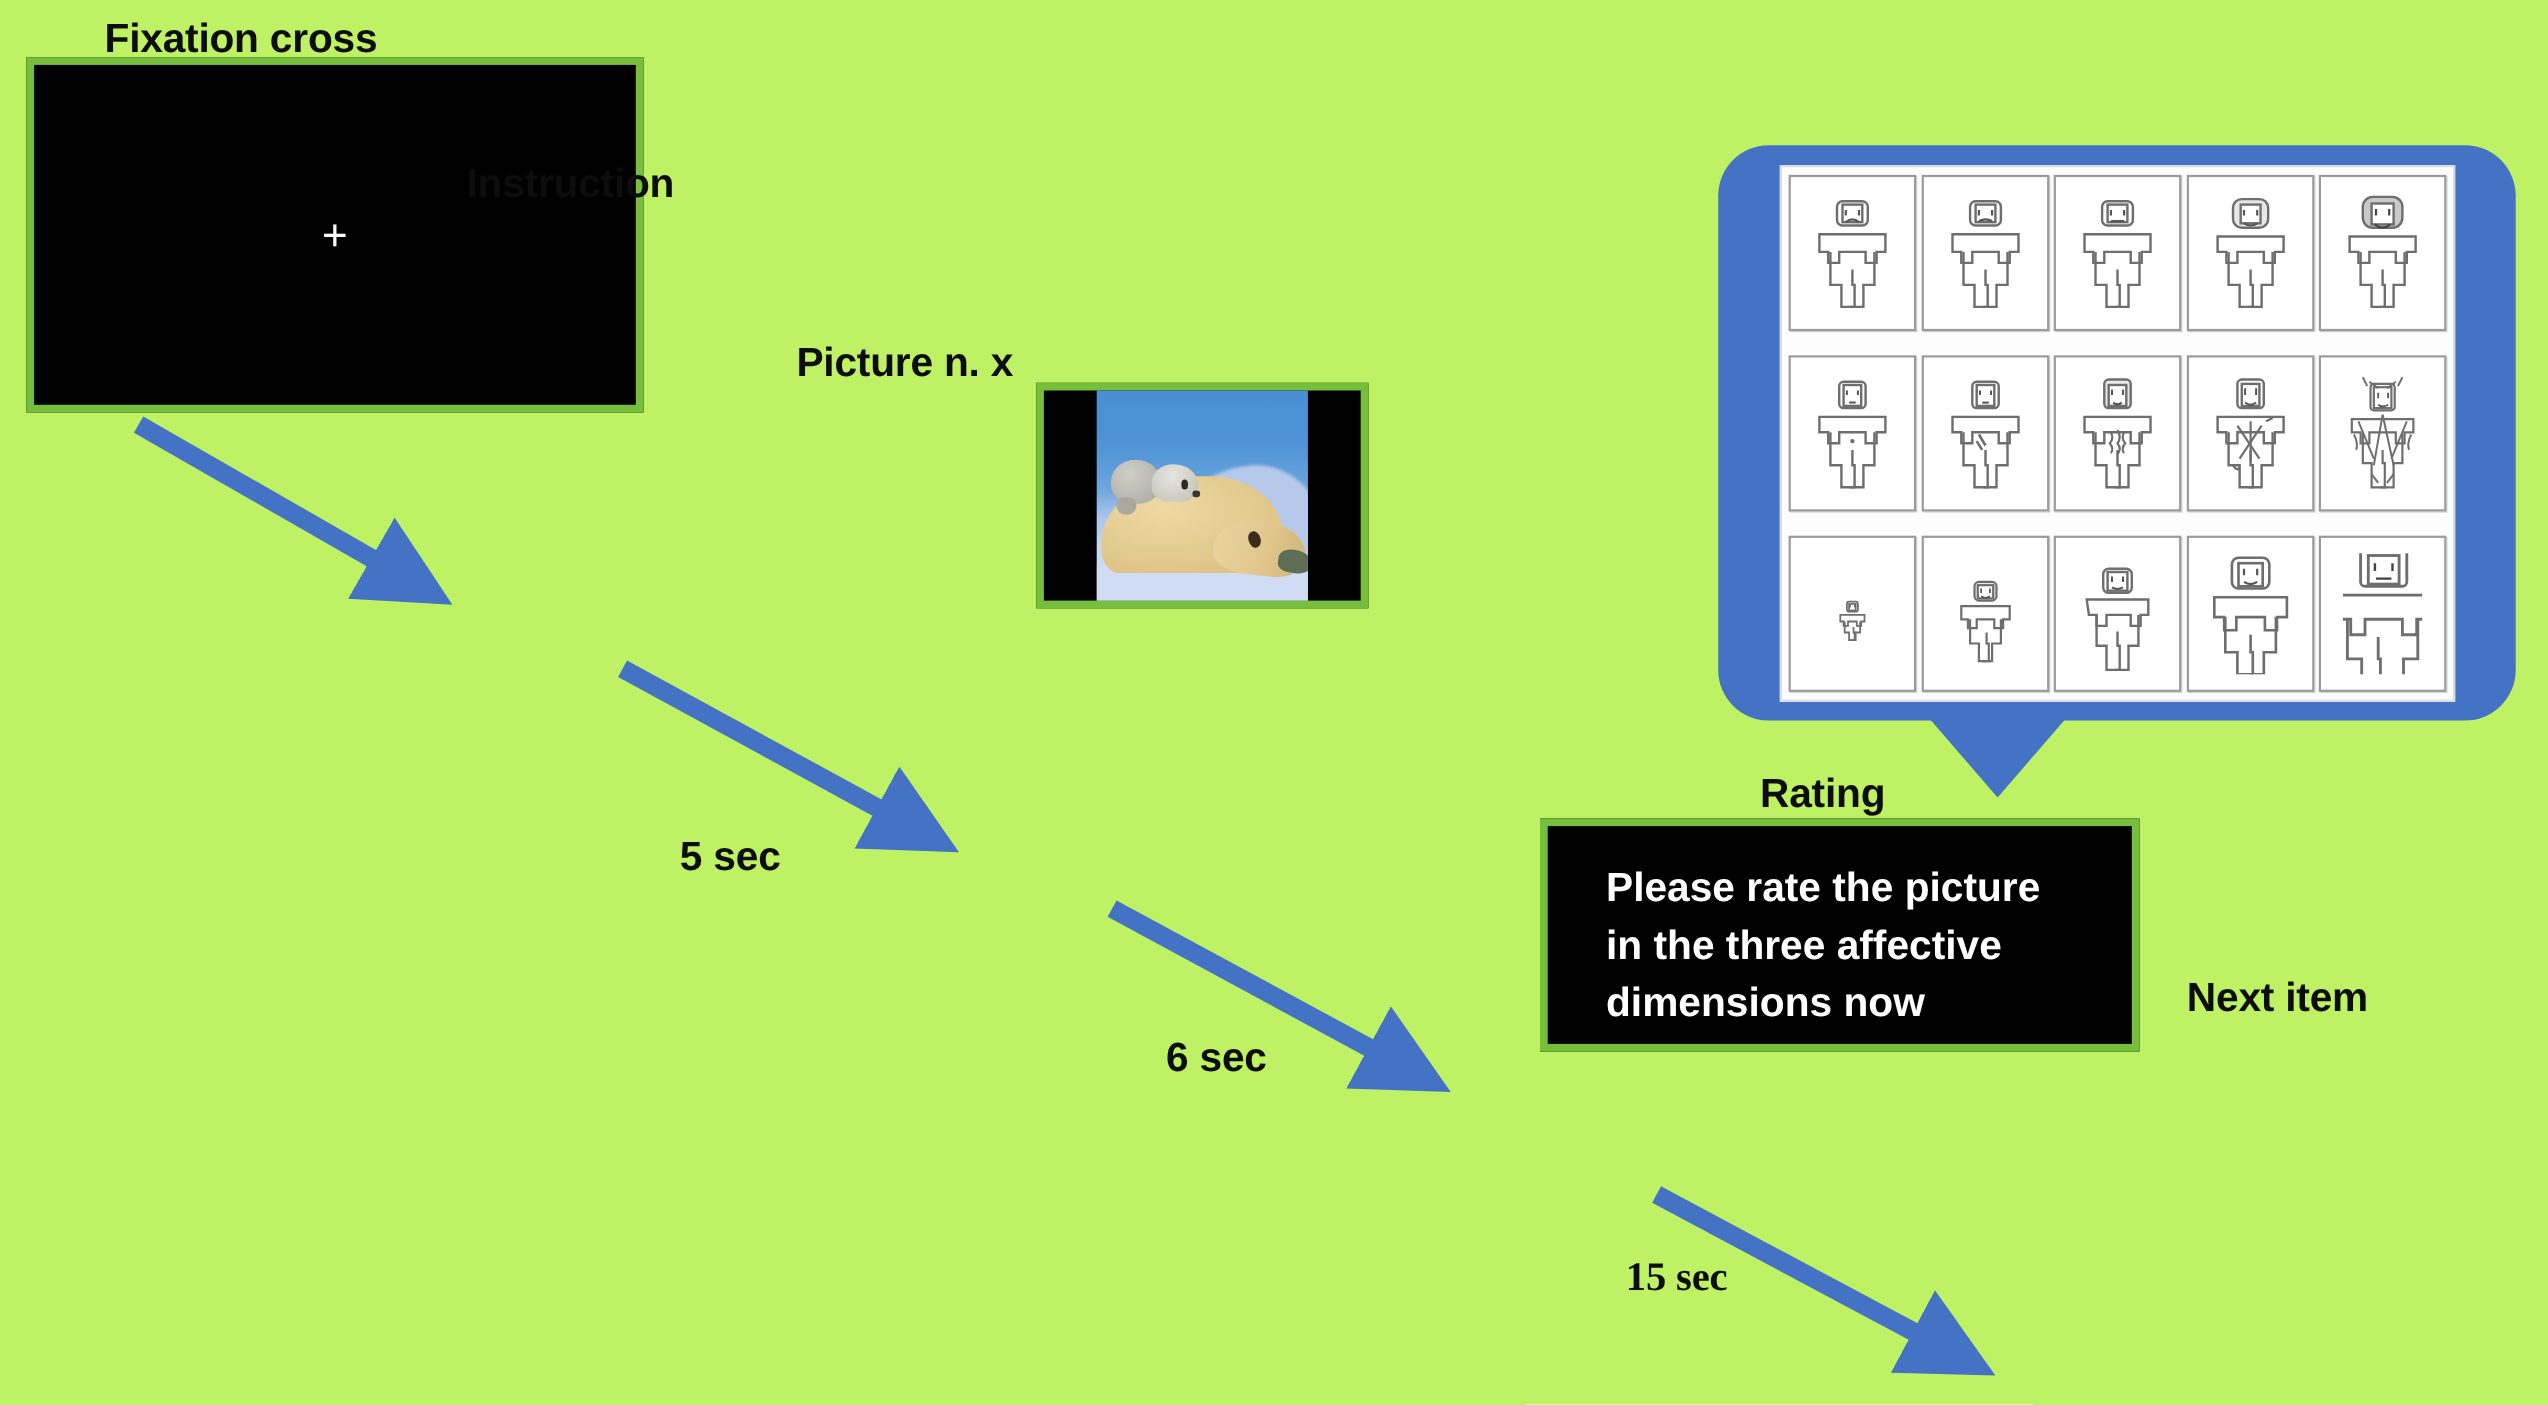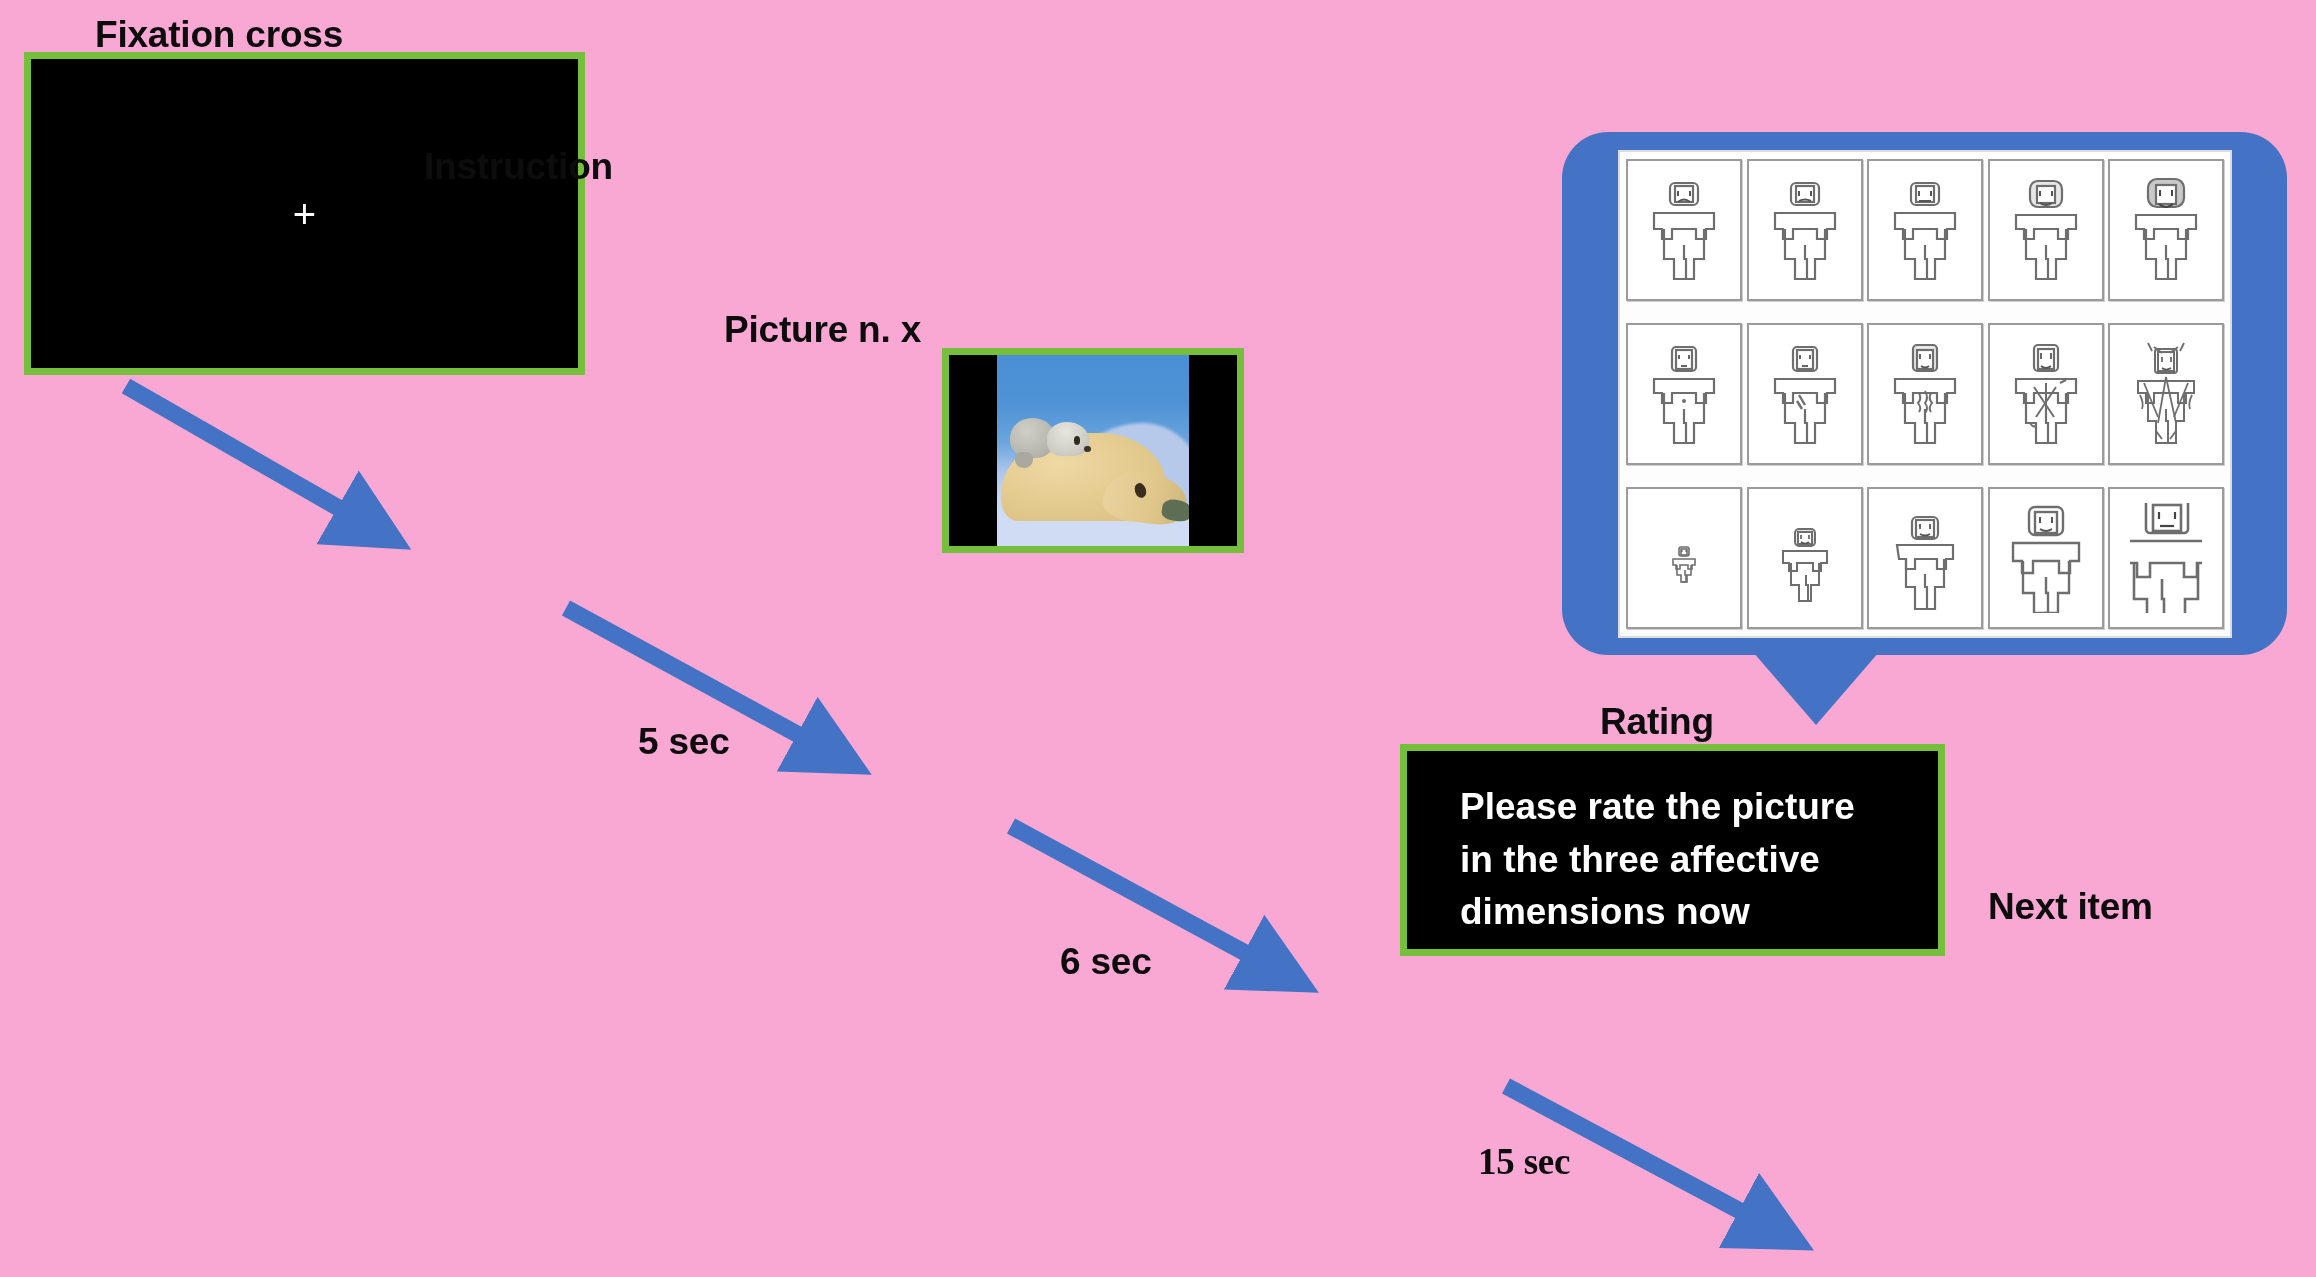--- a/index.html
+++ b/index.html
@@ -7,21 +7,21 @@
     padding: 0;
     background: #ffffff;
   }
   body {
     font-family: "Liberation Sans", sans-serif;
   }
   #stage {
     position: relative;
     width: 2316px;
     height: 1277px;
-    background: #f9a8d4;
+    background: #bef264;
     overflow: hidden;
   }
 
   
   .caption {
     position: absolute;
     font-weight: bold;
     color: #0d0d0d;
     font-size: 37px;
     letter-spacing: -0.2px;
@@ -284,21 +284,21 @@
   .sam-cell svg {
     display: block;
   }
 
   
   #label-fixation   { left: 95px;  top: 16px; }
   #label-instruction{ left: 424px; top: 148px; }
   #label-picture    { left: 724px; top: 311px; }
   #label-rating     { left: 1600px; top: 703px; }
   #label-next-item  { left: 1988px; top: 848px; margin-top: 40px; }
-  #label-dur-1      { left: 618px;  top: 723px; margin-left: 20px; }
+  #label-dur-1      { left: 618px;  top: 760px; }
   #label-dur-2      { left: 1060px; top: 943px; }
   #label-dur-3      { left: 1478px; top: 1143px; font-family: Liberation Serif, serif; }
 </style>
 </head>
 <body>
 
 <div id="stage">
 
   <div class="caption" id="label-fixation">Fixation cross</div>
 

